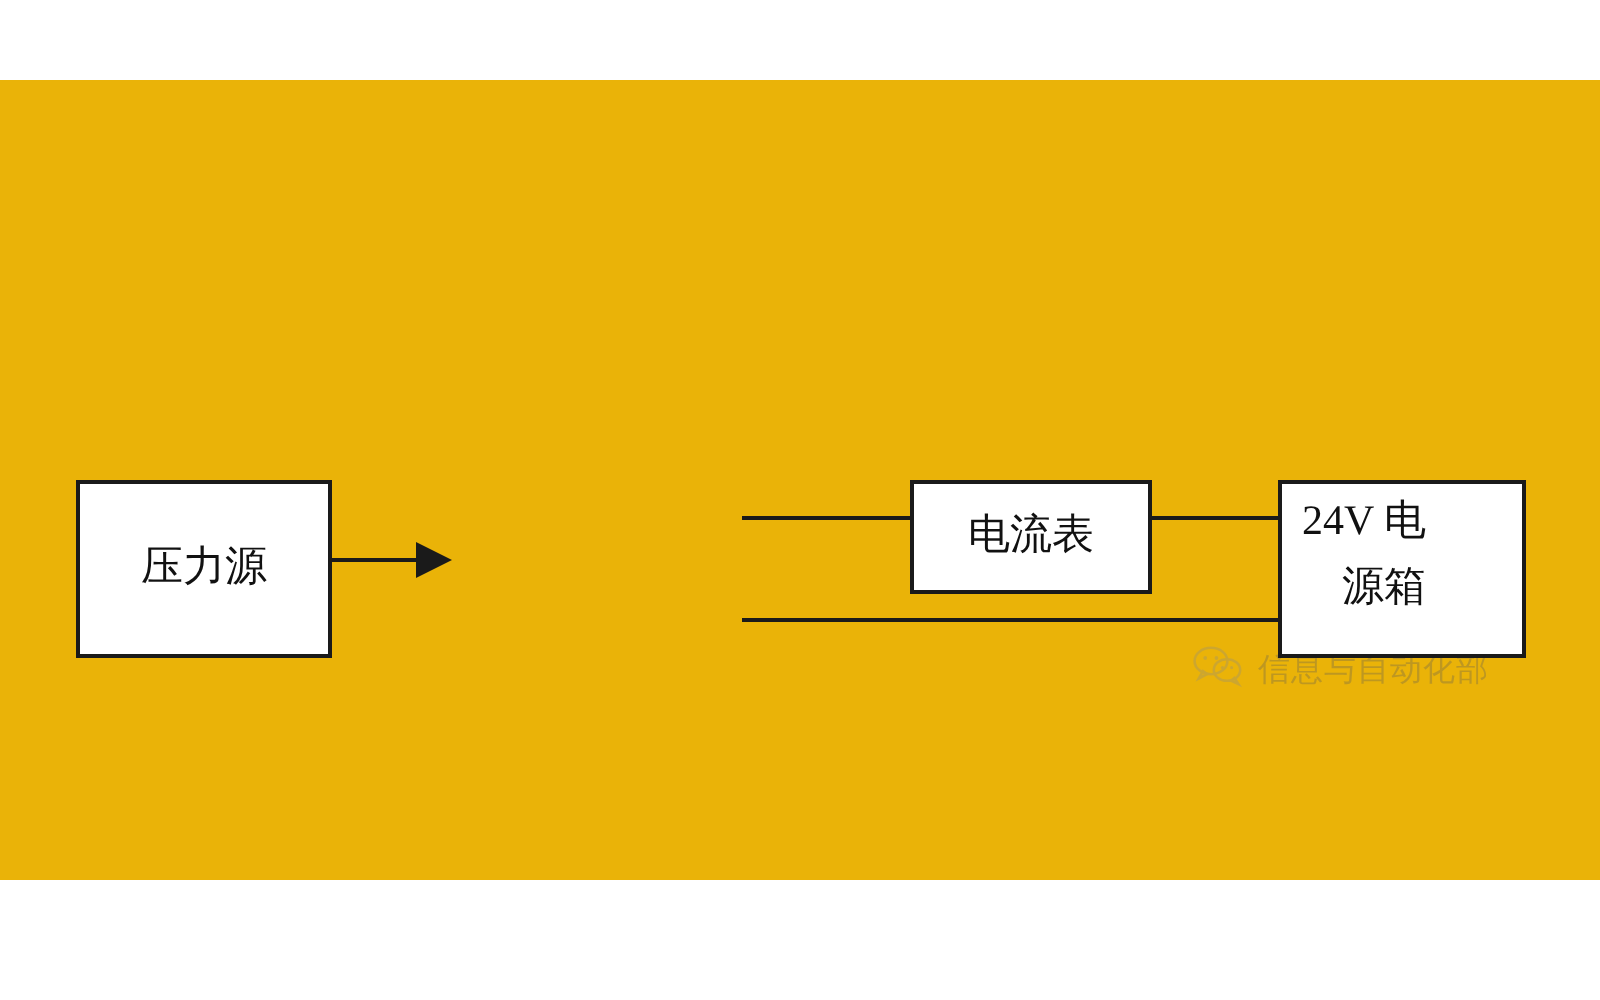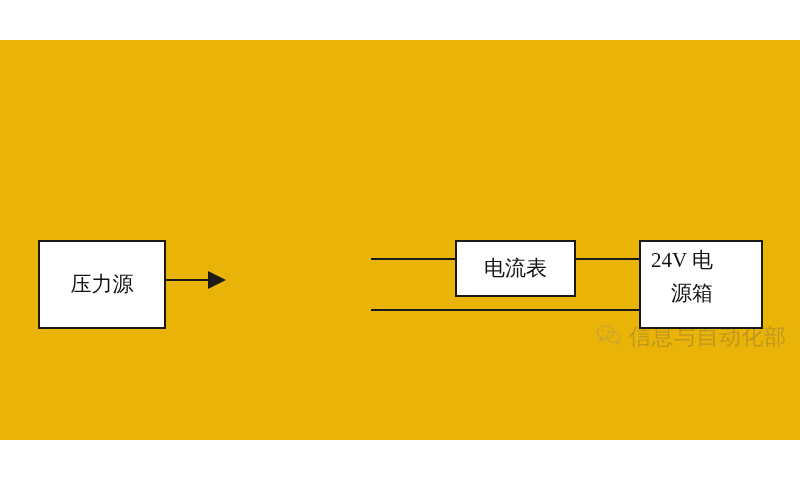--- a/index.html
+++ b/index.html
@@ -105,21 +105,21 @@
     position: absolute;
     left: 596px; top: 282px;
     display: flex;
     align-items: center;
     gap: 7px;
     z-index: 1;
     opacity: 0.30;
     pointer-events: none;
   }
   #watermark-text {
-    font-size: 22px;
+    font-size: 16px;
     color: #5a5a5a;
     white-space: nowrap;
     letter-spacing: 0.5px;
   }
   #watermark-logo { display: block; }
 </style>
 </head>
 <body>
 
 <div id="canvas">

